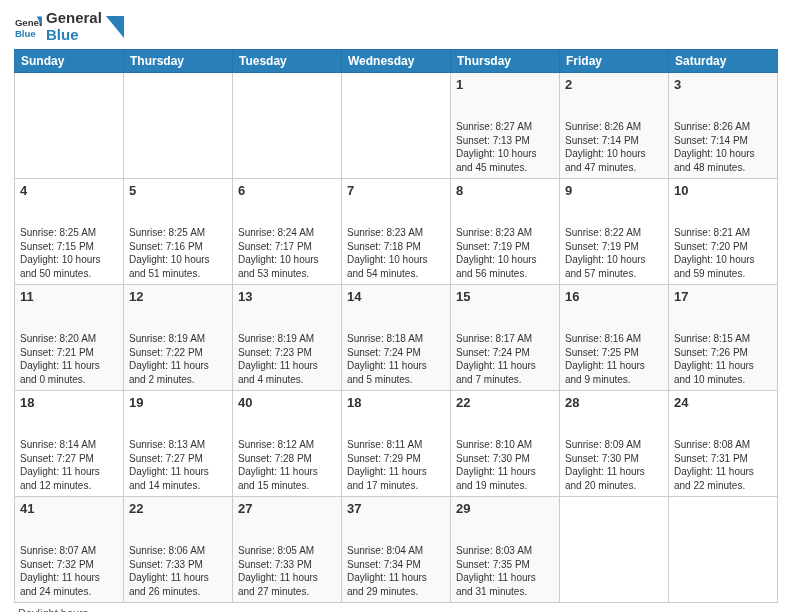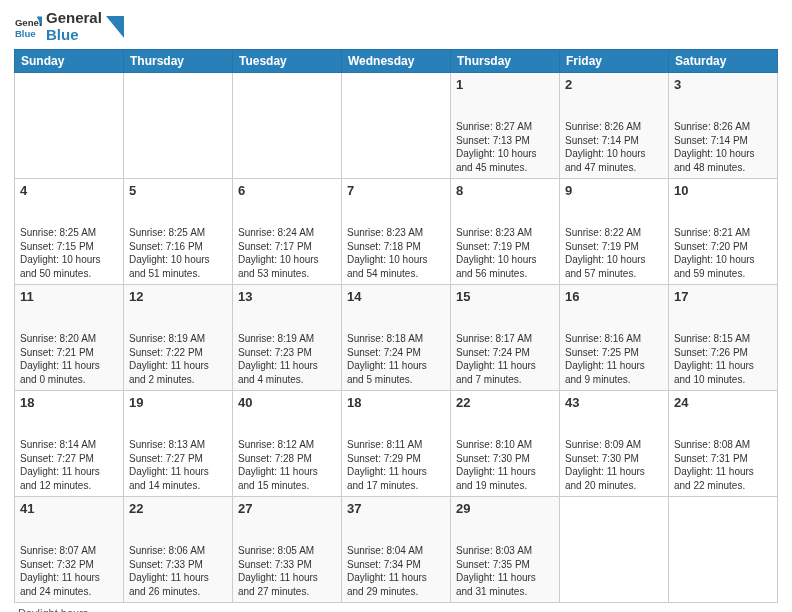--- a/index.html
+++ b/index.html
@@ -221,21 +221,21 @@
           </td>
           <td>
             <span class="day-num">18</span>
             <div class="day-info">Sunrise: 8:11 AM<br>Sunset: 7:29 PM<br>Daylight: 11 hours<br>and 17 minutes.</div>
           </td>
           <td>
             <span class="day-num">22</span>
             <div class="day-info">Sunrise: 8:10 AM<br>Sunset: 7:30 PM<br>Daylight: 11 hours<br>and 19 minutes.</div>
           </td>
           <td>
-            <span class="day-num">43</span>
+            <span class="day-num">28</span>
             <div class="day-info">Sunrise: 8:09 AM<br>Sunset: 7:30 PM<br>Daylight: 11 hours<br>and 20 minutes.</div>
           </td>
           <td>
             <span class="day-num">24</span>
             <div class="day-info">Sunrise: 8:08 AM<br>Sunset: 7:31 PM<br>Daylight: 11 hours<br>and 22 minutes.</div>
           </td>
         </tr>
         <tr>
           <td>
             <span class="day-num">41</span>

